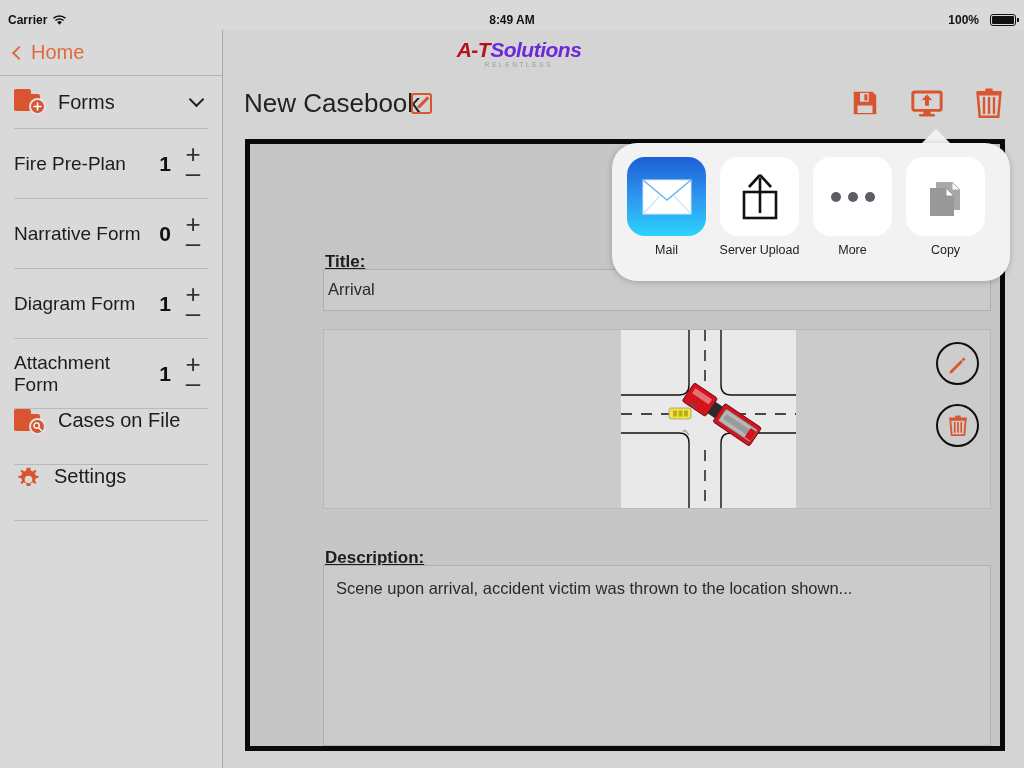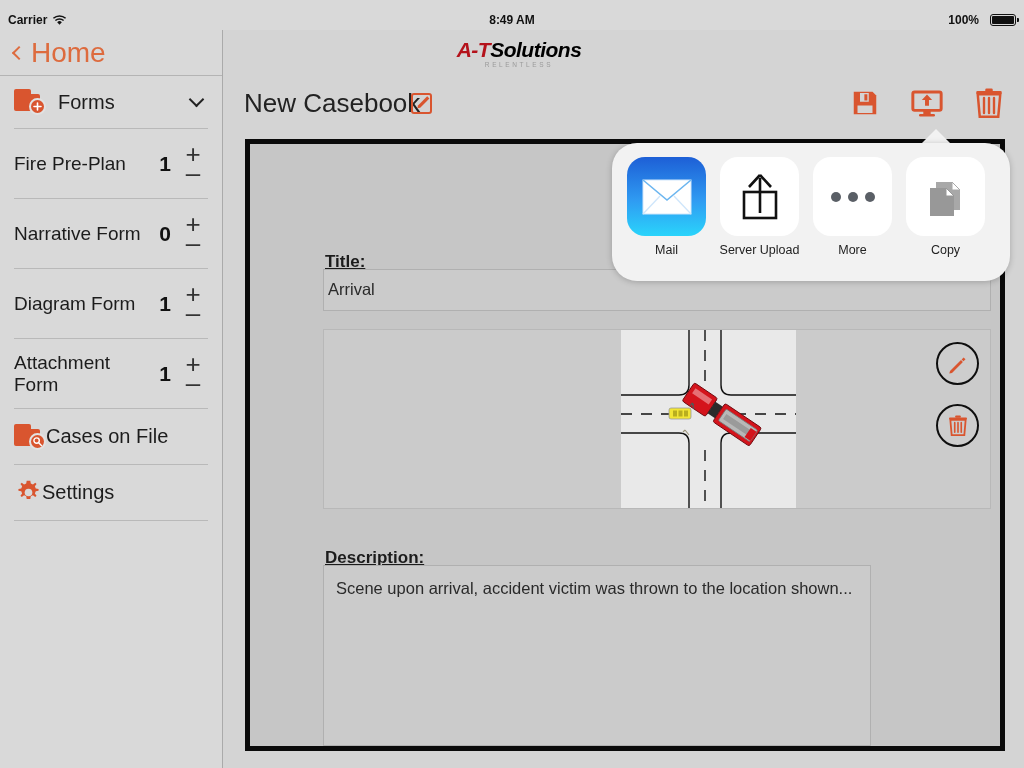--- a/index.html
+++ b/index.html
@@ -29,21 +29,21 @@
     width: 2.4px; height: 4px; background: #111; border-radius: 0 1px 1px 0;
   }
   .battery > i { display: block; width: 100%; height: 100%; background: #111; border-radius: 1px; }
 
   
   .sidebar {
     position: absolute; left: 0; top: 20px; width: 223px; height: 748px;
     background: #d9d9d9; border-right: 1px solid #aaa;
   }
   .back-row { height: 45px; display: flex; align-items: center; padding-left: 14px; }
-  .back-btn { display: flex; align-items: center; gap: 6px; color: #dd6b3e; font-size: 28px; justify-content: center; }
+  .back-btn { display: flex; align-items: center; gap: 6px; color: #dd6b3e; font-size: 20px; justify-content: center; }
   .chev-left {
     width: 10px; height: 10px; border-left: 2.3px solid #dd6b3e; border-bottom: 2.3px solid #dd6b3e;
     transform: rotate(45deg); margin-right: 1px;
   }
   .side-sep { height: 1px; background: #b4b4b4; }
   .side-sep.inset { margin: 0 14px; background: #b9b9b9; }
 
   .forms-header {
     height: 52px; display: flex; align-items: center; padding: 0 16px 0 14px; gap: 12px;
   }
@@ -63,32 +63,32 @@
 
   .form-row {
     display: flex; align-items: center; padding: 0 16px 0 14px; min-height: 69px;
   }
   .form-row .fname { flex: 1; font-size: 19px; color: #1c1c1c; line-height: 1.12; padding-right: 6px; }
   .form-row .fcount { font-size: 21px; font-weight: bold; color: #111; width: 30px; text-align: center; }
   .stepper { display: flex; flex-direction: column; align-items: center; width: 26px; }
   .stepper .plus, .stepper .minus { font-size: 26px; line-height: 19px; color: #333; font-weight: 300; }
   .stepper .minus { font-size: 26px; }
 
-  .nav-row { display: flex; align-items: center; gap: 0; padding: 0 14px; height: 55px; }
+  .nav-row { display: flex; gap: 12px; padding: 0 14px; height: 55px; }
   .nav-row .nlabel { font-size: 20px; color: #1c1c1c; }
   .gear { width: 28px; height: 28px; flex: 0 0 28px; display: flex; align-items: center; justify-content: center; }
 
   
   .main { position: absolute; left: 223px; top: 20px; width: 801px; height: 748px; background: #d4d4d4; }
 
   .topbar { position: relative; height: 50px; }
   .logo { position: absolute; left: 226px; top: 8px; text-align: center; width: 140px; }
   .logo .lw { font-size: 21px; font-style: italic; font-weight: bold; letter-spacing: -0.5px; }
   .logo .lw .red { color: #b4121b; }
-  .logo .lw .blk { color: #000000; }
+  .logo .lw .blk { color: #6d28d9; }
   .logo .sub { font-size: 6.5px; letter-spacing: 2.6px; color: #9a9a9a; margin-top: -1px; }
 
   .pagehead { position: relative; height: 53px; }
   .pagetitle { position: absolute; left: 21px; top: 8px; font-size: 26px; color: #222; }
   .edit-sq {
     position: absolute; left: 188px; top: 13px; width: 21px; height: 21px;
     border: 2px solid #d9552f; border-radius: 3px;
   }
   .edit-sq svg { position: absolute; left: 1px; top: -4px; }
 
@@ -103,21 +103,21 @@
   .lbl { position: absolute; font-size: 17px; font-weight: bold; color: #1c1c1c; text-decoration: underline; }
   .fld {
     position: absolute; background: #cbcbcb; border: 1px solid #b0b0b0;
     font-size: 16.5px; color: #2a2a2a;
   }
   .title-fld { left: 73px; top: 125px; width: 668px; height: 42px; padding: 10px 4px; }
   .title-lbl { left: 75px; top: 108px; }
   .diag-box { left: 73px; top: 185px; width: 668px; height: 180px; background: #cbcbcb; border: 1px solid #b8b8b8; position: absolute; }
   .diag-inner { position: absolute; left: 297px; top: 0; width: 175px; height: 178px; background: #e8e8e8; overflow: hidden; }
   .desc-lbl { left: 75px; top: 404px; }
-  .desc-fld { left: 73px; top: 421px; width: 548px; height: 181px; padding: 13px 12px; }
+  .desc-fld { left: 73px; top: 421px; width: 668px; height: 181px; padding: 13px 12px; }
 
   .circ-btn {
     position: absolute; width: 43px; height: 43px; border-radius: 50%;
     background: #cdcdcd; border: 2.2px solid #0e0e0e;
     display: flex; align-items: center; justify-content: center;
   }
   .plus-sq {
     position: absolute; left: 265px; top: 450px; width: 36px; height: 38px;
     border: 1.6px solid #d0805e; border-radius: 7px; background: #d6d6d6;
     display: flex; align-items: center; justify-content: center;

